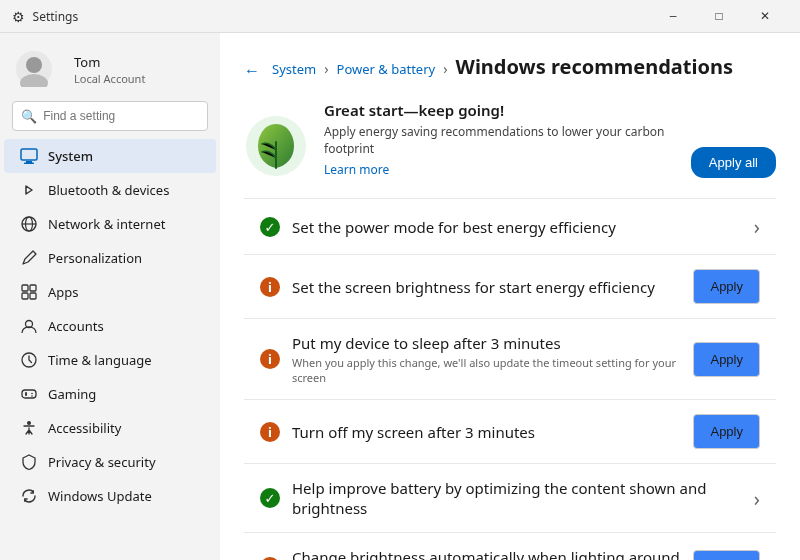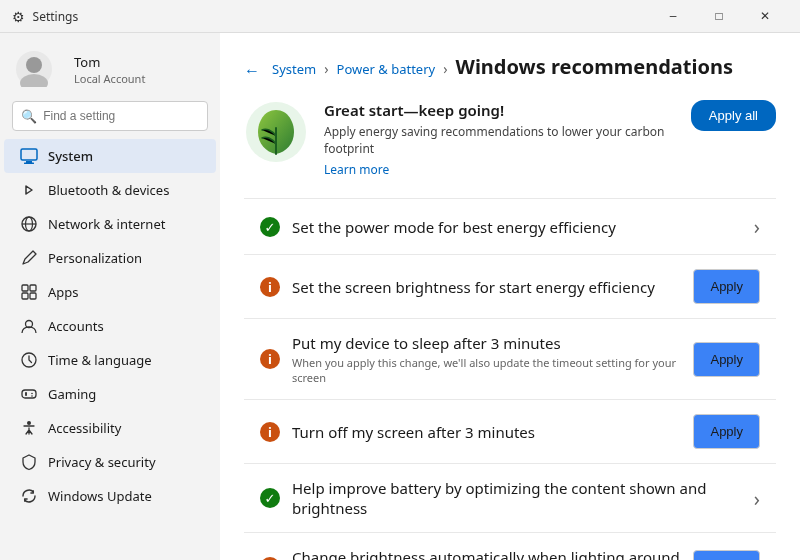--- a/index.html
+++ b/index.html
@@ -123,21 +123,21 @@
     .main {
       flex: 1;
       background: white;
       overflow-y: auto;
       padding: 20px 24px;
     }
     .breadcrumb-link { color: #0067c0; cursor: pointer; }
     
     .hero {
       display: flex;
-      align-items: flex-start;
+      align-items: flex-end;
       gap: 16px;
       margin-bottom: 20px;
     }
     .leaf-icon {
       width: 64px;
       height: 64px;
       flex-shrink: 0;
     }
     .hero-text { flex: 1; }
     .hero-title { font-size: 15px; font-weight: 600; margin-bottom: 3px; }

